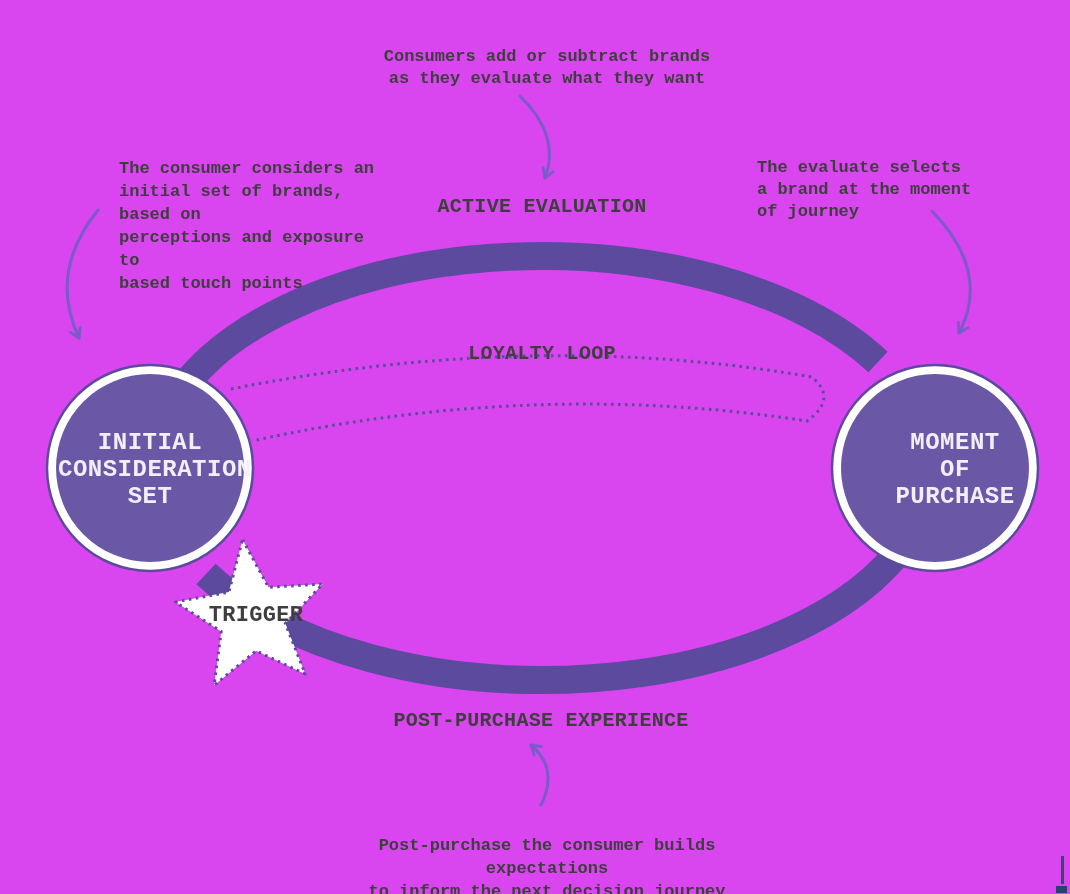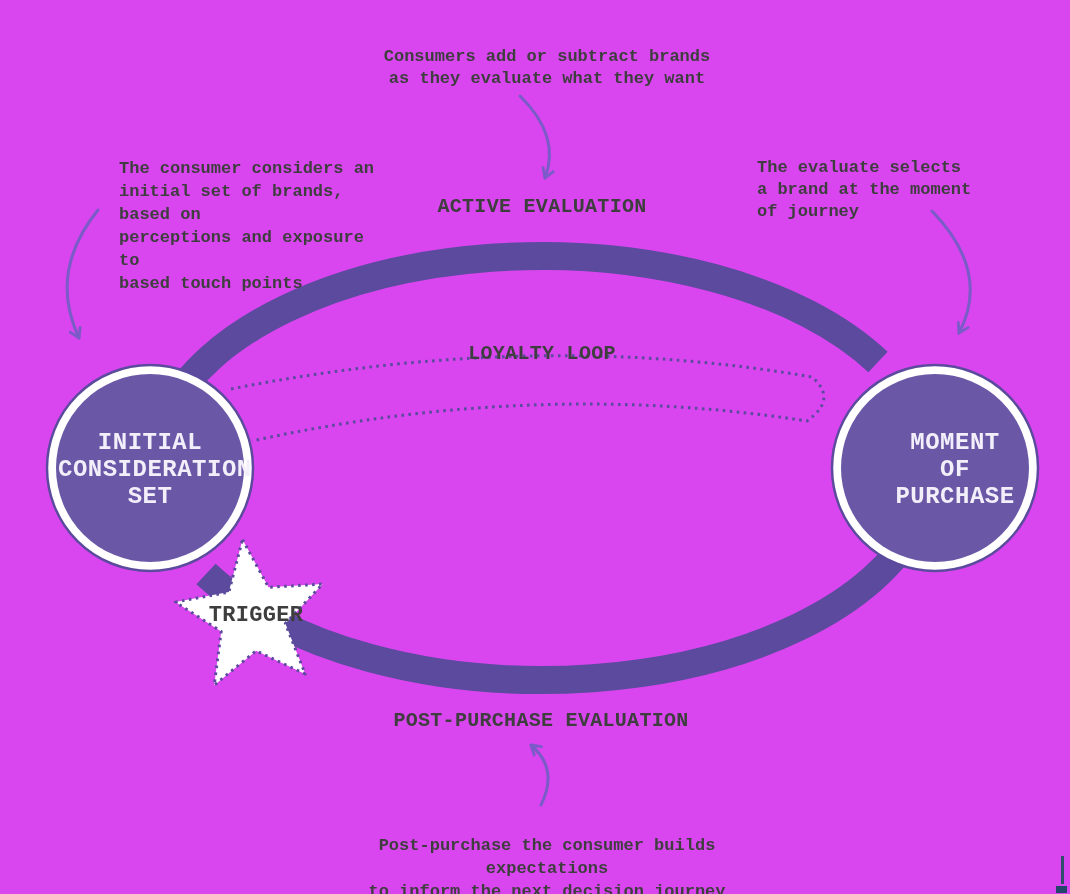--- a/index.html
+++ b/index.html
@@ -122,21 +122,21 @@
     <div>CONSIDERATION</div>
     <div>SET</div>
   </div>
 
   <div class="txt circle-label" style="left:843px; top:429px; width:184px;padding-left:20px;">
     <div>MOMENT</div>
     <div>OF</div>
     <div>PURCHASE</div>
   </div>
 
-  <div class="txt center heading" style="left:341px; top:709px; width:400px;">POST-PURCHASE EVALUATION</div>
+  <div class="txt center heading" style="left:341px; top:709px; width:400px;">POST-PURCHASE EXPERIENCE</div>
 
   <div class="txt center" style="left:327px; top:834px; width:440px;">
     <div>Post-purchase the consumer builds expectations</div>
     <div>to inform the next decision journey</div>
   </div>
 
   <div class="edge-bar"></div>
   <div class="edge-square"></div>
 
 </div>

